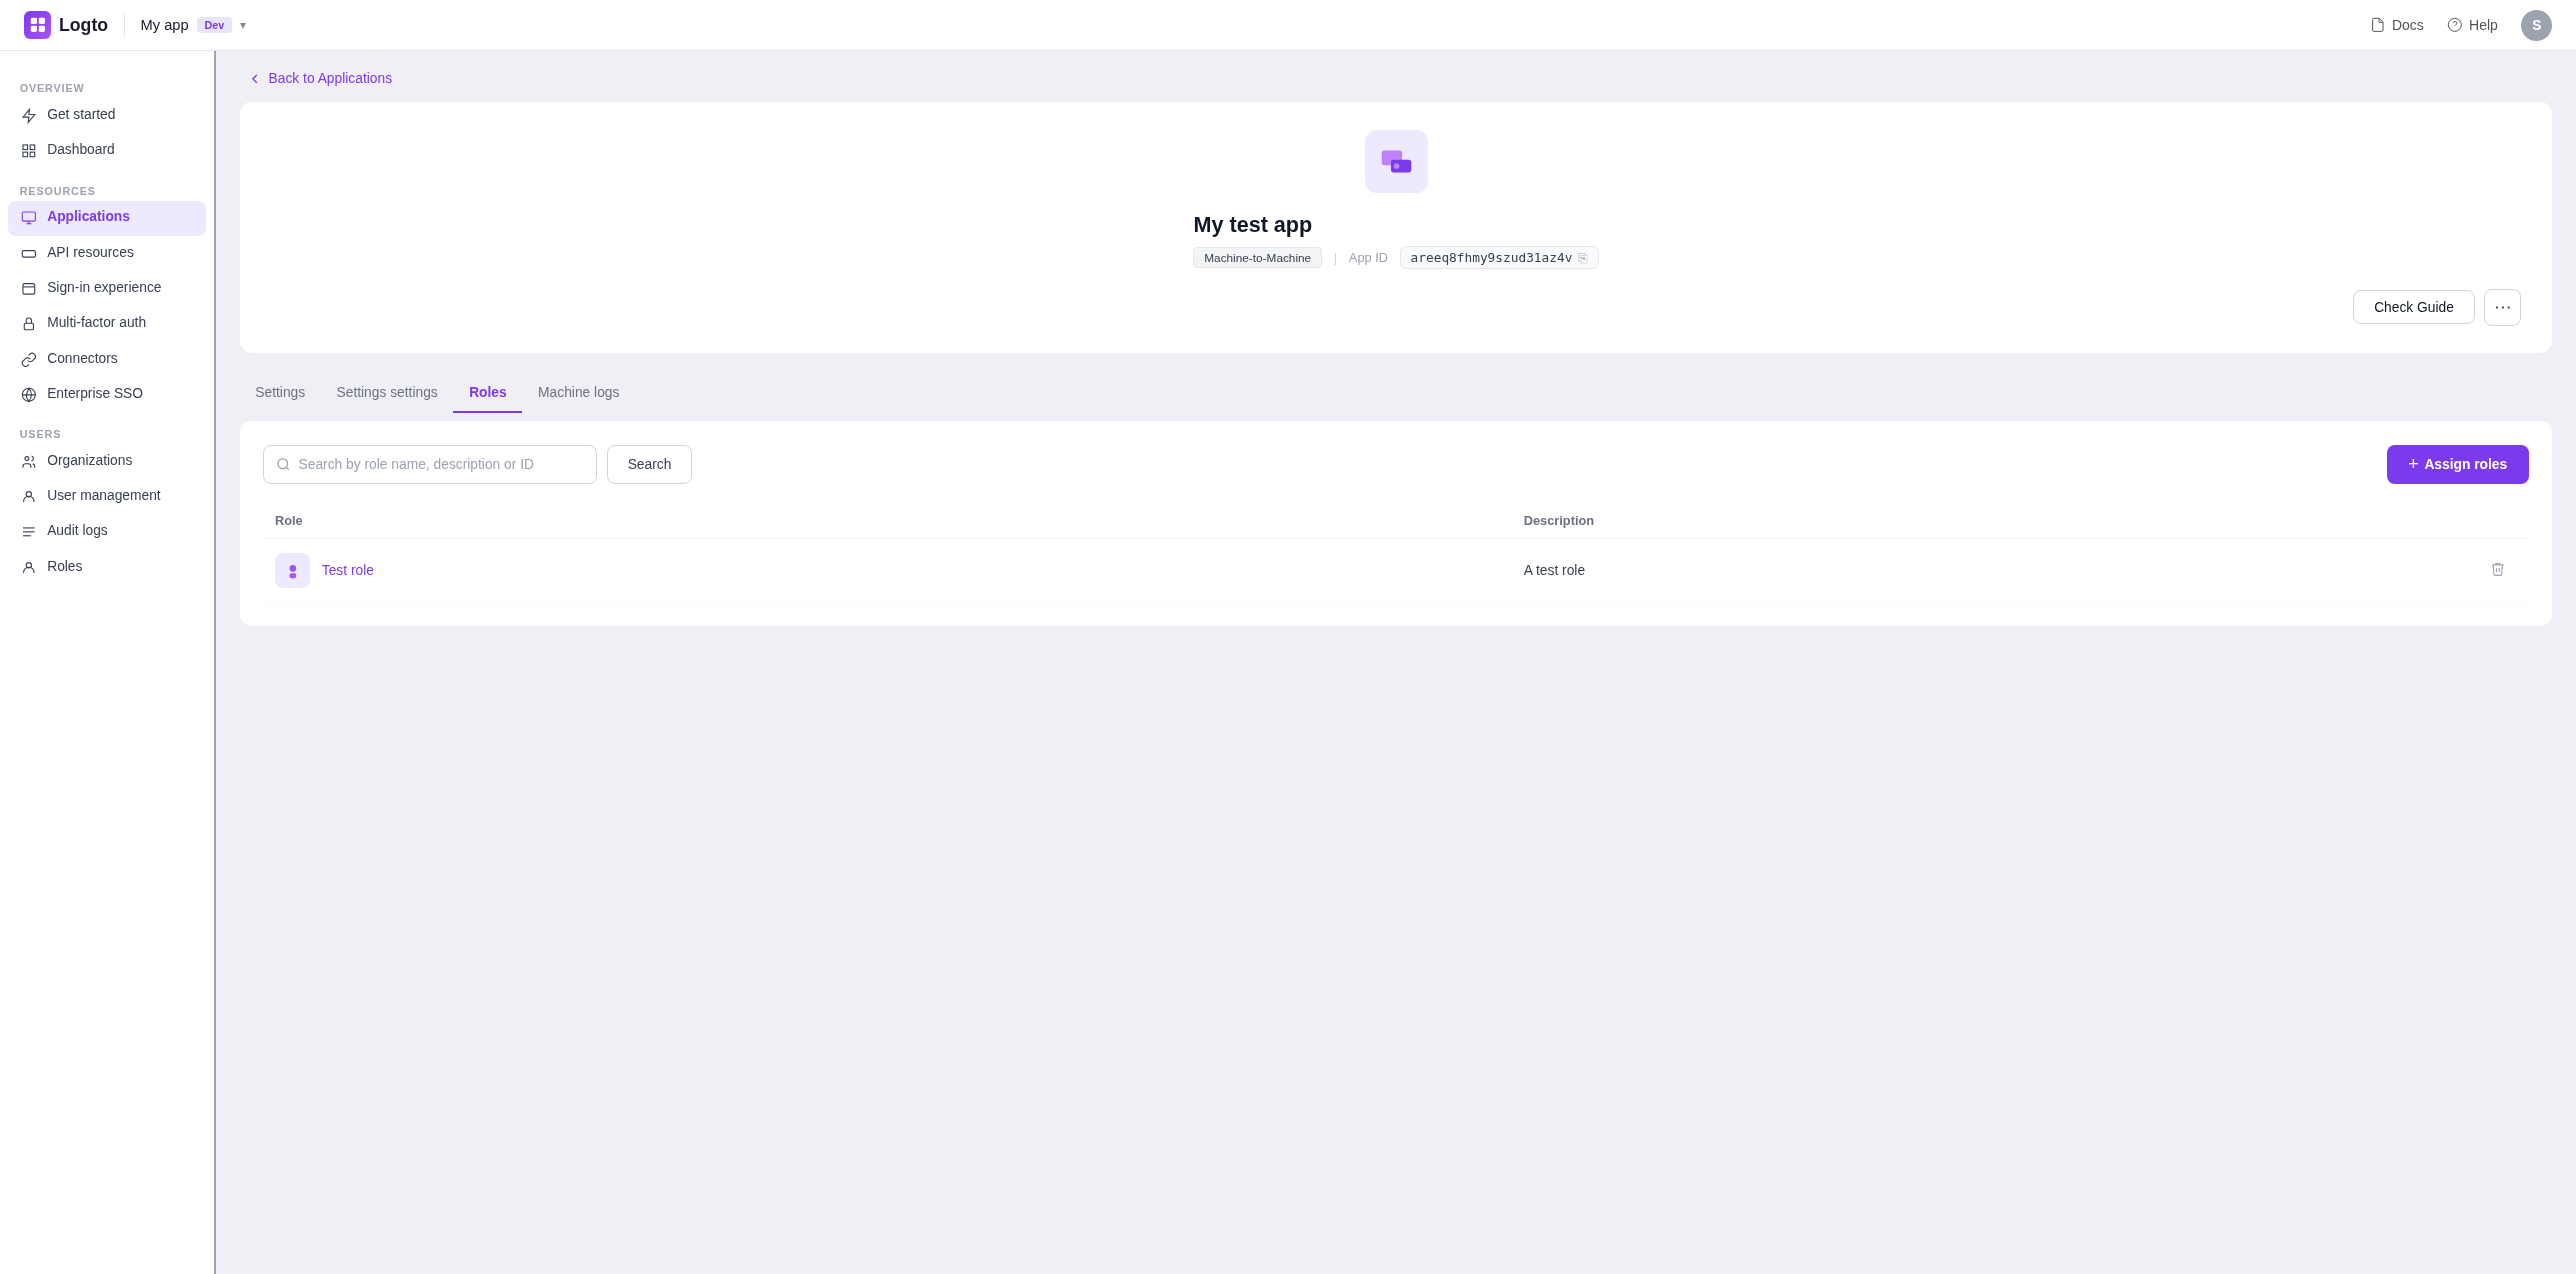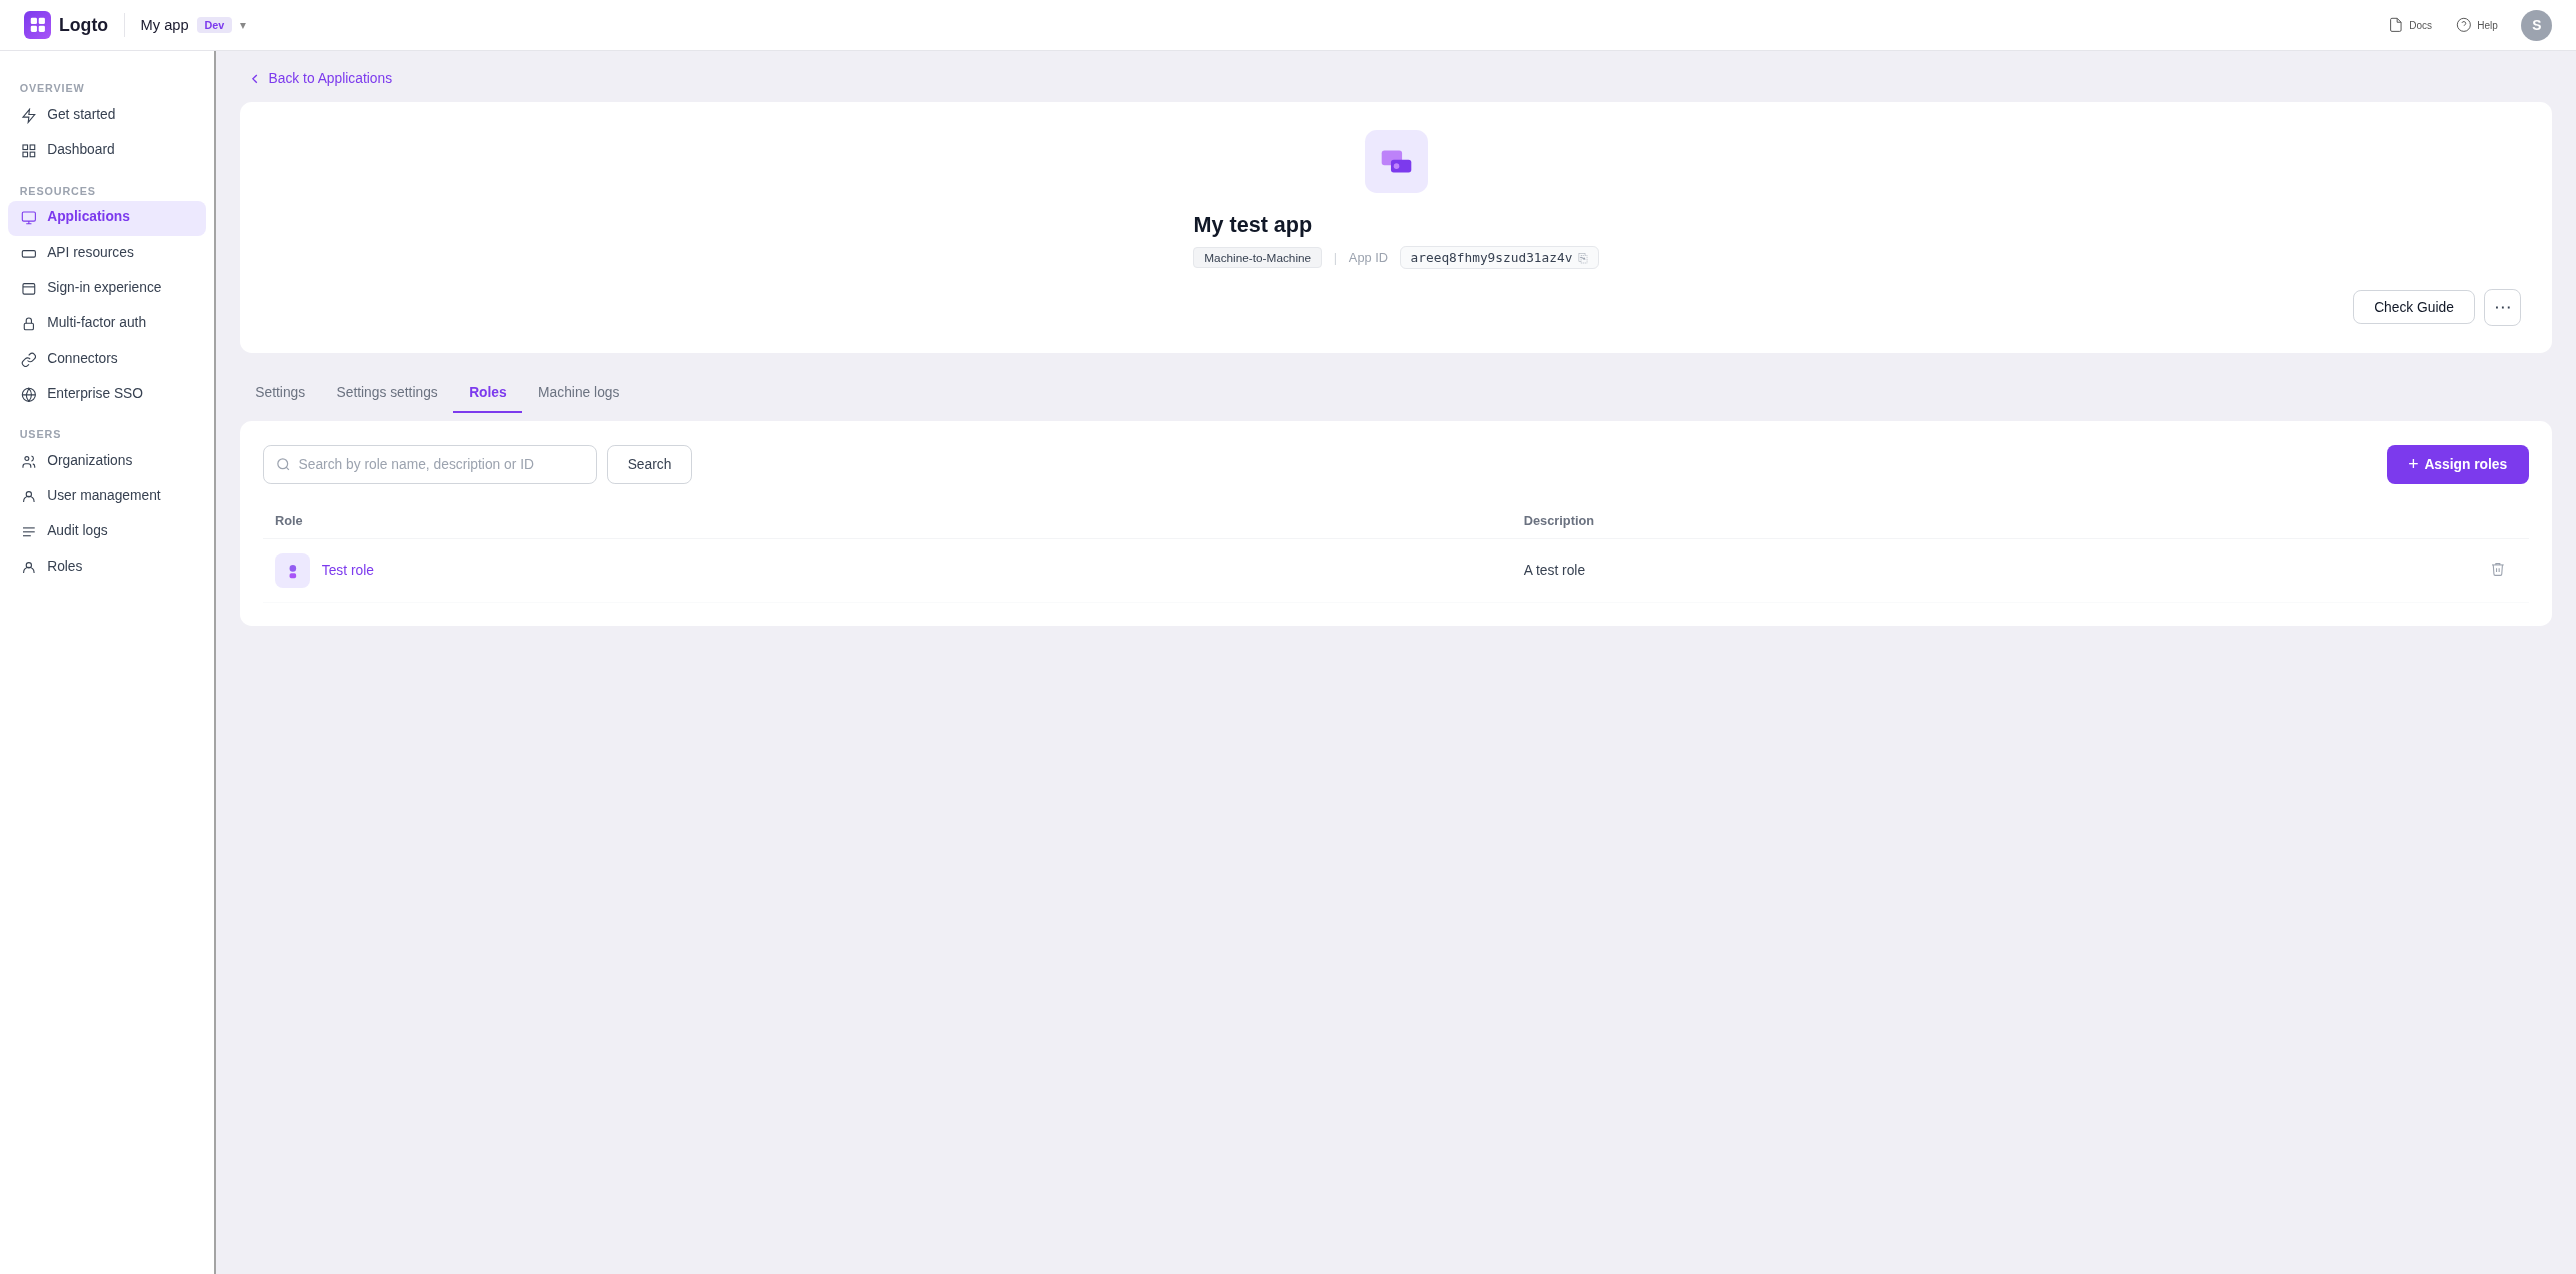--- a/index.html
+++ b/index.html
@@ -10,21 +10,21 @@
       display: flex; align-items: center; background: #fff; border-bottom: 1px solid #e5e5ea; height: 51px; padding: 0 23.6px; flex-shrink: 0; z-index: 10;
     }
     .topnav-logo { display: flex; align-items: center; gap: 7.9px; font-weight: 700; font-size: 17.7px; color: #1a1a2e; }
     .logo-icon { width: 27.5px; height: 27.5px; background: linear-gradient(135deg, #7c3aed, #a855f7); border-radius: 5.9px; display: flex; align-items: center; justify-content: center; }
     .logo-icon svg { width: 17.7px; height: 17.7px; fill: #fff; }
     .topnav-divider { width: 1px; height: 23.6px; background: #e5e5ea; margin: 0 15.7px; }
     .topnav-appname { display: flex; align-items: center; gap: 7.9px; font-size: 14.7px; font-weight: 500; color: #1a1a2e; }
     .dev-badge { background: #e9e5f8; color: #7c3aed; font-size: 10.8px; font-weight: 600; padding: 2px 7.9px; border-radius: 3.9px; }
     .chevron-down { color: #888; font-size: 11.8px; cursor: pointer; }
     .topnav-right { margin-left: auto; display: flex; align-items: center; gap: 23.6px; }
-    .topnav-link { display: flex; align-items: center; gap: 5.9px; font-size: 10px; color: #555; cursor: pointer; }
+    .topnav-link { display: flex; align-items: center; gap: 5.9px; font-size: 14px; color: #555; cursor: pointer; }
     .avatar-circle { width: 31px; height: 31px; border-radius: 50%; background: #9ca3af; display: flex; align-items: center; justify-content: center; color: #fff; font-size: 13.8px; font-weight: 600; }
 
     
     .app-body { display: flex; flex: 1; overflow: hidden; }
 
     
     .sidebar { width: 216px; background: #fff; border-right: 2px solid #a3a3a3; display: flex; flex-direction: column; padding: 15.7px 0; overflow-y: auto; flex-shrink: 0; }
     .sidebar-section-label { font-size: 10.8px; font-weight: 600; color: #9ca3af; letter-spacing: 0.08em; text-transform: uppercase; padding: 7.9px 19.7px 3.9px; margin-top: 7.9px; }
     .sidebar-item { display: flex; align-items: flex-start; gap: 9.8px; padding: 8.8px 19.7px; font-size: 13.8px; color: #374151; cursor: pointer; border-radius: 0; transition: background 0.1s; }
     .sidebar-item.active { background: #ede9fe; color: #7c3aed; font-weight: 600; border-radius: 7.9px; margin: 0 7.9px; padding: 8.8px 11.8px; }

